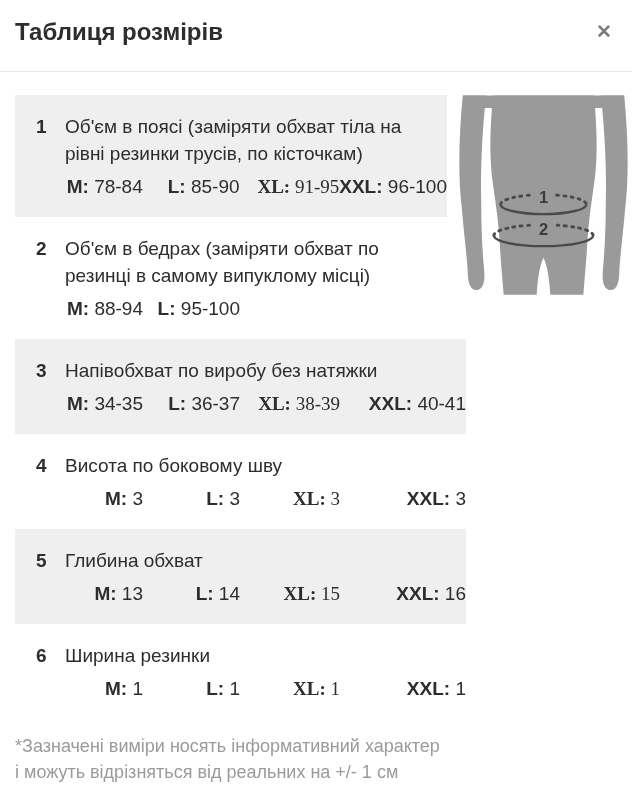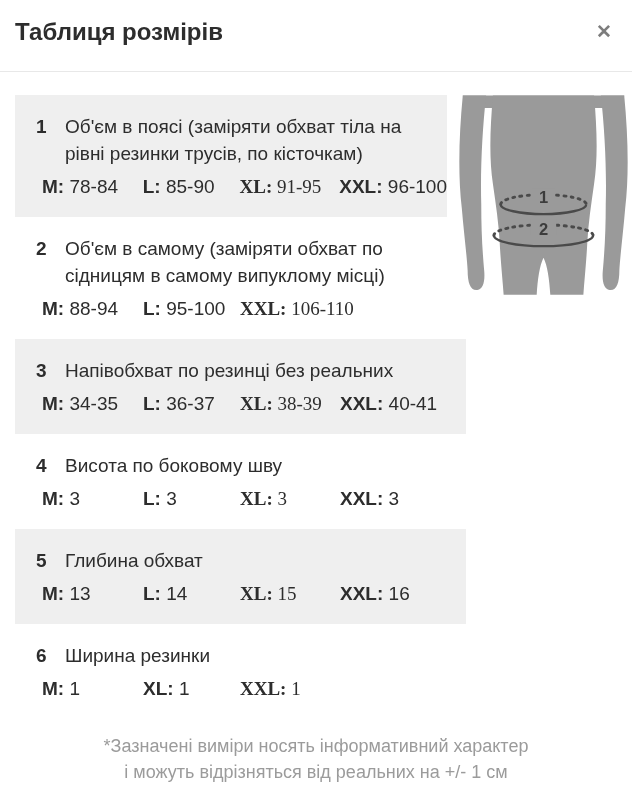--- a/index.html
+++ b/index.html
@@ -16,30 +16,30 @@
     font-family:"Liberation Sans", sans-serif;
   }
   .content { position:absolute; top:95px; left:15px; width:602px; }
   .table { width:451px; }
   .row { padding:18px 0 17px; width:451px; box-sizing:border-box; }
   .row.shaded { background:#efefef; }
   .row.narrow { width:432px; }
   .desc-line { display:flex; font-size:19px; line-height:27px; }
   .num { flex:0 0 50px; box-sizing:border-box; padding-left:21px; font-weight:700; }
   .desc { flex:1; padding-right:8px; }
-  .values { display:flex; margin:6px 0 0 27px; font-size:19px; line-height:27px; }
+  .values { display:flex; margin:6px 0 0 27px; font-size:19px; line-height:27px;text-align:right; }
   .cell { box-sizing:border-box; white-space:nowrap; }
   .cell:nth-child(1) { width:101px; }
   .cell:nth-child(2) { width:97px; }
   .cell:nth-child(3) { width:100px;font-family:Liberation Serif, serif; }
   .cell:nth-child(4) { flex:1; }
   .lbl { font-weight:700; }
   .diagram { position:absolute; top:0; left:440px; width:177px; height:210px; }
   .diagram svg { display:block; }
-  .footnote { margin:14px 0 0; font-size:18px; line-height:26px; color:#9b9b9b;text-align:center; }
+  .footnote { margin:14px 0 0; font-size:18px; line-height:26px; color:#9b9b9b; }
   .footnote span { display:block; }
 </style>
 </head>
 <body>
 
 <div class="modal">
 
   <div class="header">
     <h1 class="title">Таблиця розмірів</h1>
     <button class="close-btn">
@@ -59,33 +59,32 @@
             <span class="cell"><b class="lbl">M:</b><span>&nbsp;78-84</span></span>
             <span class="cell"><b class="lbl">L:</b><span>&nbsp;85-90</span></span>
             <span class="cell"><b class="lbl">XL:</b><span>&nbsp;91-95</span></span>
             <span class="cell"><b class="lbl">XXL:</b><span>&nbsp;96-100</span></span>
           </div>
   </div>
 
   <div class="row narrow">
     <div class="desc-line">
       <span class="num">2</span>
-      <span class="desc">Об'єм в самому (заміряти обхват по сідницям в самому випуклому місці)</span>
+      <span class="desc">Об'єм в бедрах (заміряти обхват по резинці в самому випуклому місці)</span>
     </div>
     <div class="values">
             <span class="cell"><b class="lbl">M:</b><span>&nbsp;88-94</span></span>
             <span class="cell"><b class="lbl">L:</b><span>&nbsp;95-100</span></span>
-            <span class="cell"><b class="lbl">XXL:</b><span>&nbsp;106-110</span></span>
           </div>
   </div>
 
   <div class="row shaded">
     <div class="desc-line">
       <span class="num">3</span>
-      <span class="desc">Напівобхват по резинці без реальних</span>
+      <span class="desc">Напівобхват по виробу без натяжки</span>
     </div>
     <div class="values">
             <span class="cell"><b class="lbl">M:</b><span>&nbsp;34-35</span></span>
             <span class="cell"><b class="lbl">L:</b><span>&nbsp;36-37</span></span>
             <span class="cell"><b class="lbl">XL:</b><span>&nbsp;38-39</span></span>
             <span class="cell"><b class="lbl">XXL:</b><span>&nbsp;40-41</span></span>
           </div>
   </div>
 
   <div class="row">
@@ -114,20 +113,21 @@
           </div>
   </div>
 
   <div class="row">
     <div class="desc-line">
       <span class="num">6</span>
       <span class="desc">Ширина резинки</span>
     </div>
     <div class="values">
             <span class="cell"><b class="lbl">M:</b><span>&nbsp;1</span></span>
+            <span class="cell"><b class="lbl">L:</b><span>&nbsp;1</span></span>
             <span class="cell"><b class="lbl">XL:</b><span>&nbsp;1</span></span>
             <span class="cell"><b class="lbl">XXL:</b><span>&nbsp;1</span></span>
           </div>
   </div>
 </div>
 
     <div class="diagram">
       <svg width="177" height="210" viewBox="0 0 182 215" xmlns="http://www.w3.org/2000/svg">
         <g fill="#9a9a9a">
 

